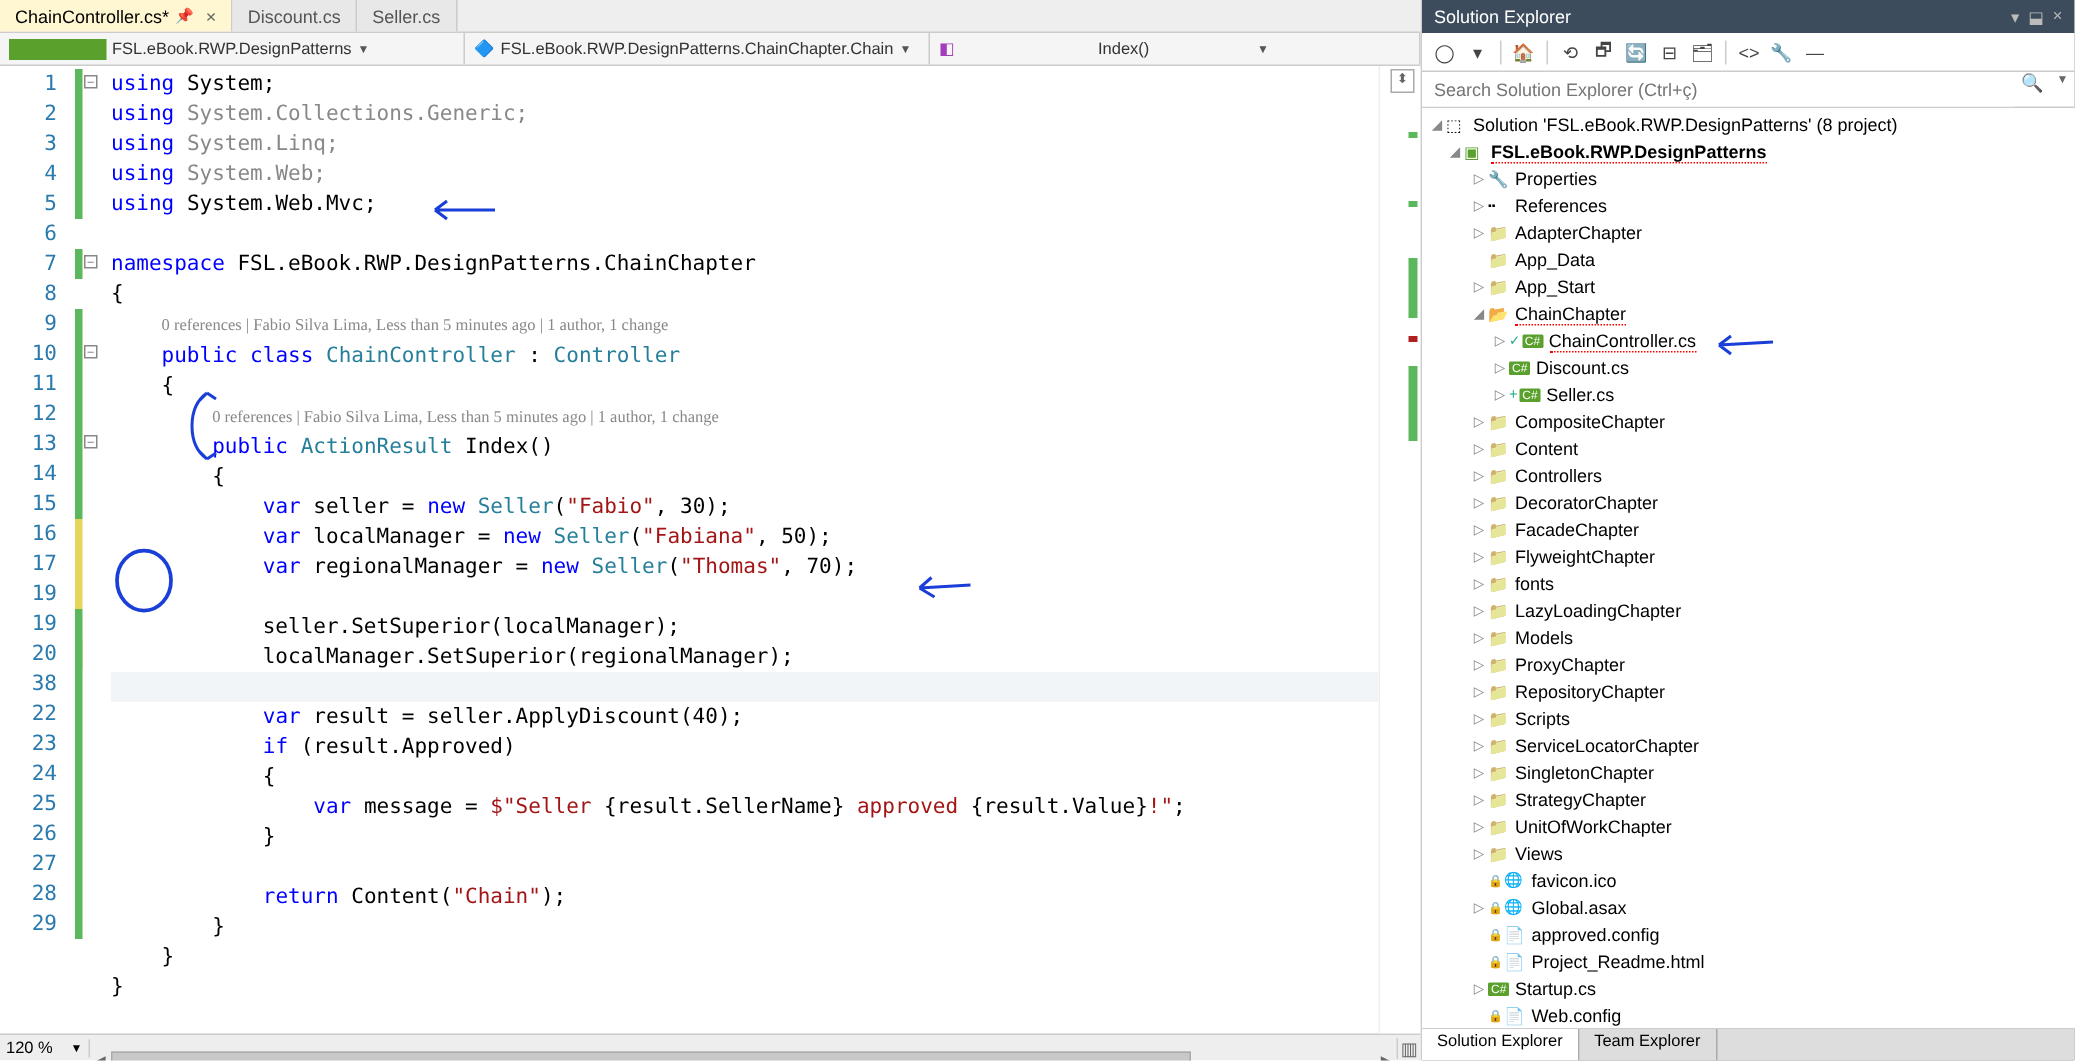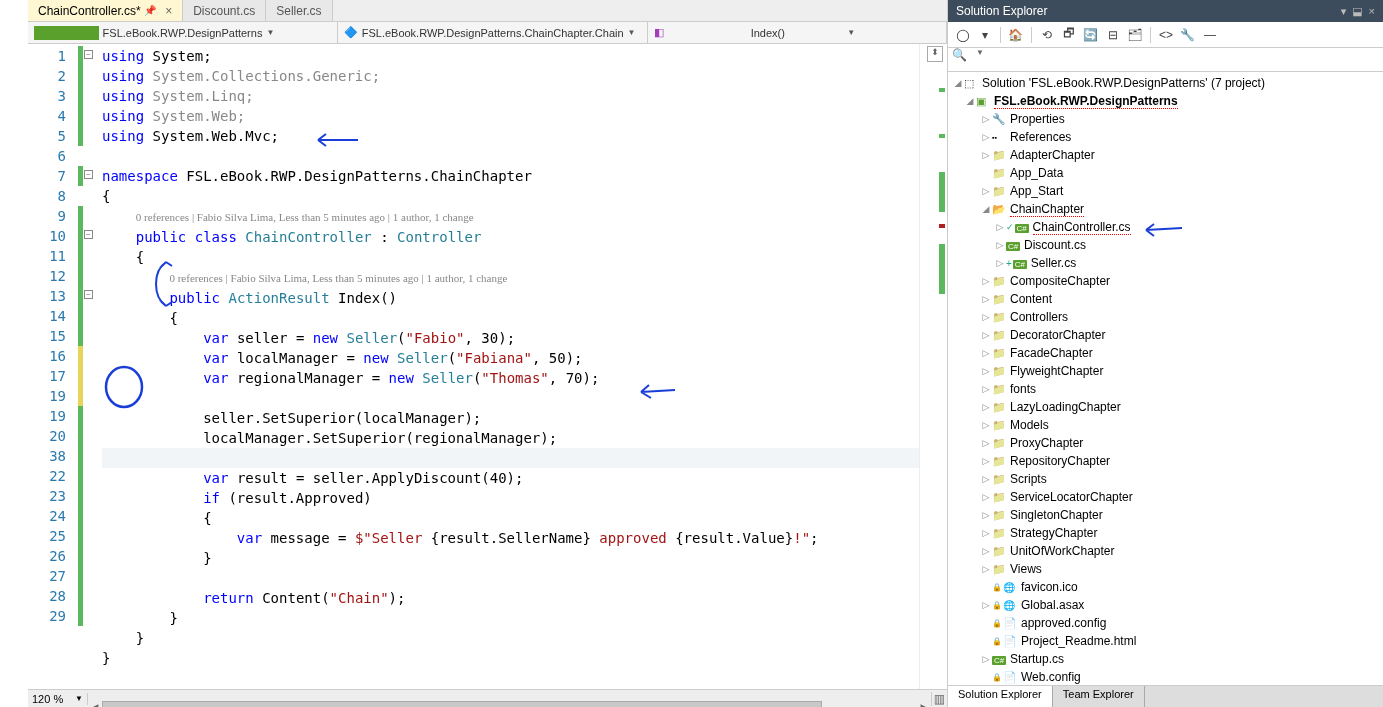--- a/index.html
+++ b/index.html
@@ -1,17 +1,17 @@
 <!DOCTYPE html>
 <html><head>
 <meta charset="utf-8">
 <style>
 * { margin: 0; padding: 0; box-sizing: border-box; }
 body { font-family: "Segoe UI", Arial, sans-serif; font-size: 12px; background: #fff; overflow: hidden; width: 1383px; height: 707px; position: relative; }
-.main { display: flex; height: 707px; margin-left: 28px; }
+.main { display: flex; height: 707px; }
 .editor-pane { flex: 1; display: flex; flex-direction: column; background: #fff; border-right: 1px solid #ccc; }
 .tab-bar { display: flex; background: #eee; height: 22px; border-bottom: 1px solid #ccc; }
 .tab { padding: 2px 10px; border-right: 1px solid #ccc; color: #555; cursor: pointer; display: flex; align-items: center; background: #e8e8e8; }
 .tab.pinned { background: #eee; }
 .tab.active { background: #fff7d1; color: #000; }
 .tab .close { margin-left: 8px; color: #666; }
 .tab .pin { margin-left: 4px; font-size: 10px; color: #666; }
 .nav-bar { display: flex; height: 22px; border-bottom: 1px solid #ccc; background: #f5f5f5; }
 .nav-item { flex: 1; display: flex; align-items: center; border-right: 1px solid #ccc; padding: 0 6px; }
 .nav-item .icon { width: 14px; height: 14px; margin-right: 4px; display: inline-block; }
@@ -211,28 +211,29 @@
       <span class="tb">🗗</span>
       <span class="tb">🔄</span>
       <span class="tb">⊟</span>
       <span class="tb">🗂</span>
       <span class="sep"></span>
       <span class="tb">&lt;&gt;</span>
       <span class="tb">🔧</span>
       <span class="tb">—</span>
     </div>
     <div class="se-search">
+      <input placeholder="Search Solution Explorer (Ctrl+ç)" style="">
       <span class="srch">🔍</span>
       <span class="dd">▼</span>
     </div>
     <div class="se-tree" id="setree">
       <div class="tree-row" style="padding-left:4px">
         <span class="ar">◢</span>
         <span class="ic">⬚</span>
-        <span class="lbl">Solution 'FSL.eBook.RWP.DesignPatterns' (7 project)</span>
+        <span class="lbl">Solution 'FSL.eBook.RWP.DesignPatterns' (8 project)</span>
       </div>
       <div class="tree-row" style="padding-left:16px">
         <span class="ar">◢</span>
         <span class="ic" style="color:#5aa02c">▣</span>
         <span class="lbl bold squig">FSL.eBook.RWP.DesignPatterns</span>
       </div>
     <div class="tree-row" style="padding-left: 32px;">
           <span class="ar">▷</span>
           <span class="ic">🔧</span>
           <span class="lbl">Properties</span>

